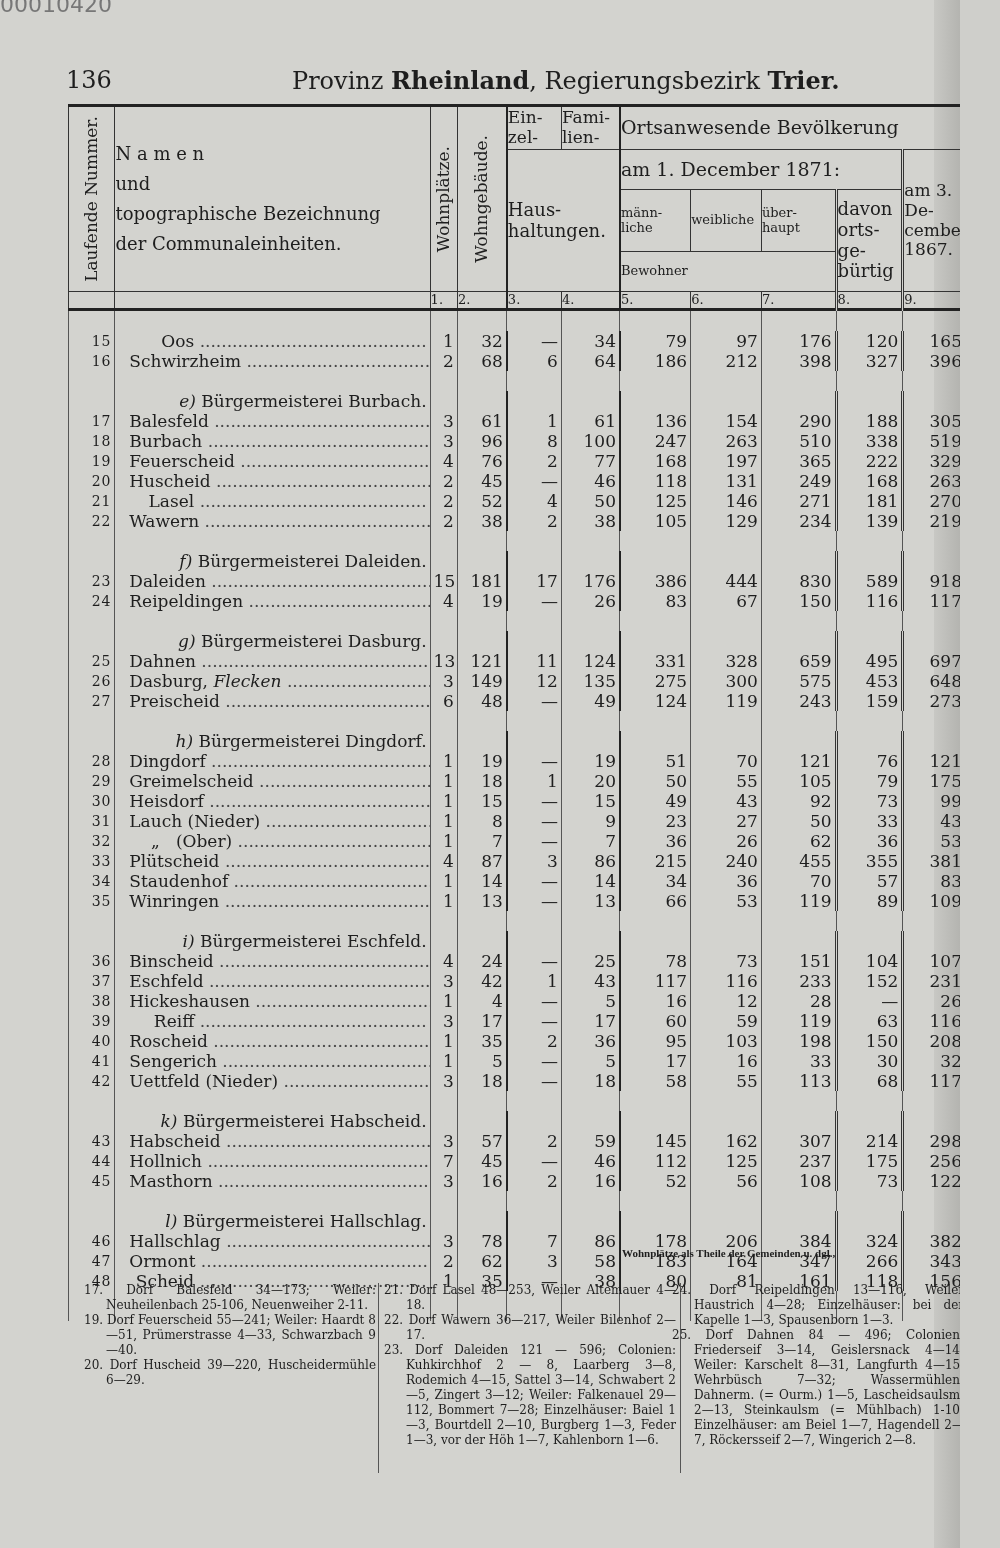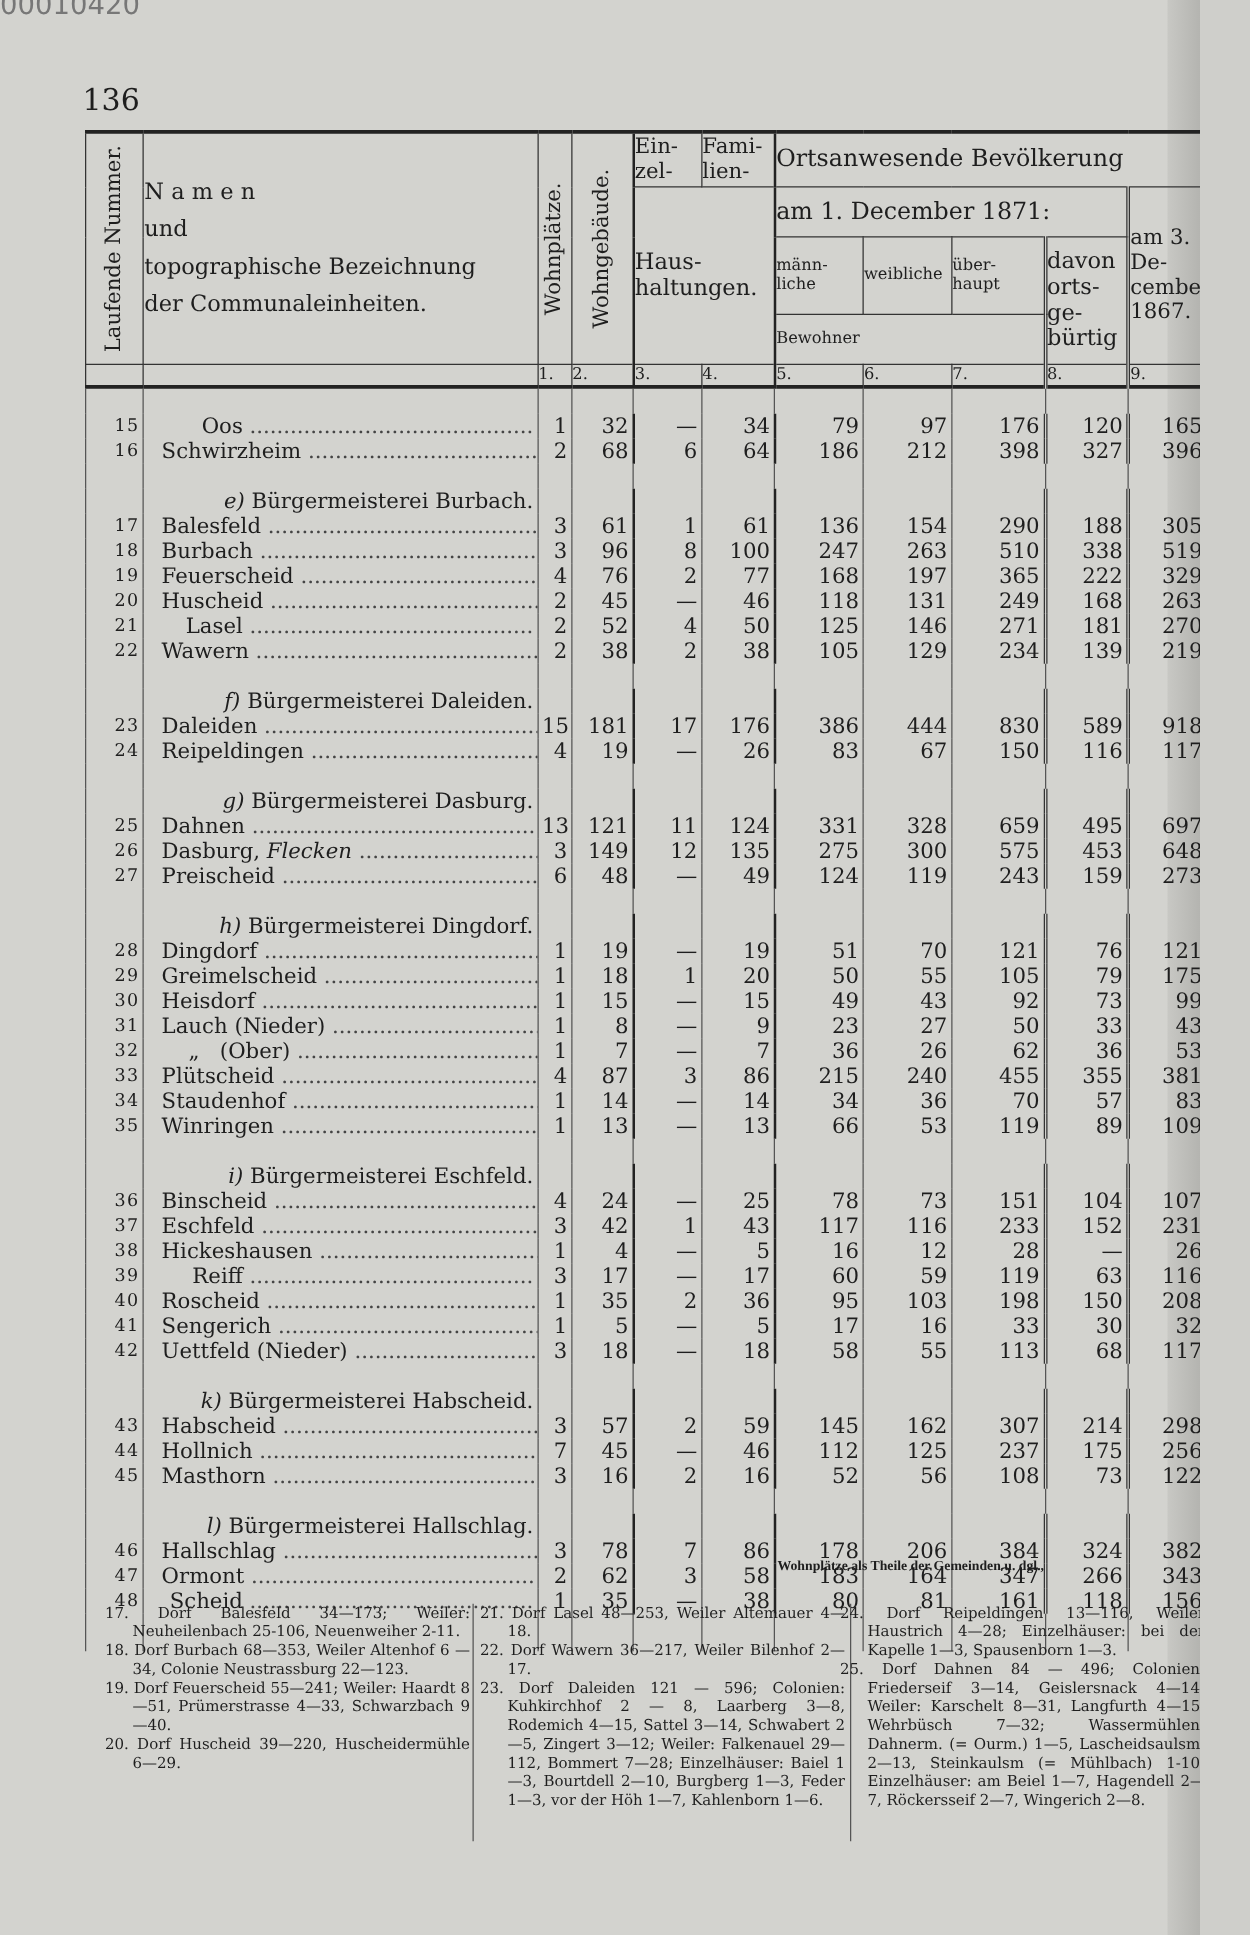--- a/index.html
+++ b/index.html
@@ -28,20 +28,21 @@
   .fnitem { text-indent:-22px; padding-left:22px; text-align:justify; }
   .vrule { position:absolute; width:1px; background:#555; }
 </style>
 </head>
 <body>
 <div id="page">
 
 <div class="edge"></div>
 <div class="stamp">00010420</div>
 <div class="pnum">136</div>
+<div class="ptitle"><span>Provinz </span><b>Rheinland</b><span>, Regierungsbezirk </span><b>Trier.</b></div>
 
 <table class="main">
   <colgroup>
     <col style="width:46px">
         <col style="width:312px">
         <col style="width:27px">
         <col style="width:49px">
     <col style="width:54px">
         <col style="width:58px">
         <col style="width:70px">
@@ -751,21 +752,20 @@
           <td class="sp" style="height:30px"></td>
         </tr>
       </tbody>
 </table>
 
 <div class="sectitle">Wohnplätze als Theile der Gemeinden u. dgl.,</div>
 <div class="vrule" style="left:378px;top:1283px;height:190px"></div>
 <div class="vrule" style="left:680px;top:1283px;height:190px"></div>
 <div class="fncol" style="left:84px" id="fn1">
       <div class="fnitem">17. Dorf Balesfeld 34—173; Weiler: Neuheilenbach 25-106, Neuenweiher 2-11.</div>
-      <div class="fnitem">18. Dorf Burbach 68—353, Weiler Altenhof 6 — 34, Colonie Neustrassburg 22—123.</div>
       <div class="fnitem">19. Dorf Feuerscheid 55—241; Weiler: Haardt 8—51, Prümerstrasse 4—33, Schwarzbach 9—40.</div>
       <div class="fnitem">20. Dorf Huscheid 39—220, Huscheidermühle 6—29.</div>
     </div>
 <div class="fncol" style="left:384px" id="fn2">
       <div class="fnitem">21. Dorf Lasel 48—253, Weiler Altemauer 4—18.</div>
       <div class="fnitem">22. Dorf Wawern 36—217, Weiler Bilenhof 2—17.</div>
       <div class="fnitem">23. Dorf Daleiden 121 — 596; Colonien: Kuhkirchhof 2 — 8, Laarberg 3—8, Rodemich 4—15, Sattel 3—14, Schwabert 2—5, Zingert 3—12; Weiler: Falkenauel 29—112, Bommert 7—28; Einzelhäuser: Baiel 1—3, Bourtdell 2—10, Burgberg 1—3, Feder 1—3, vor der Höh 1—7, Kahlenborn 1—6.</div>
     </div>
 <div class="fncol" style="left:672px" id="fn3">
       <div class="fnitem">24. Dorf Reipeldingen 13—116, Weiler Haustrich 4—28; Einzelhäuser: bei der Kapelle 1—3, Spausenborn 1—3.</div>

